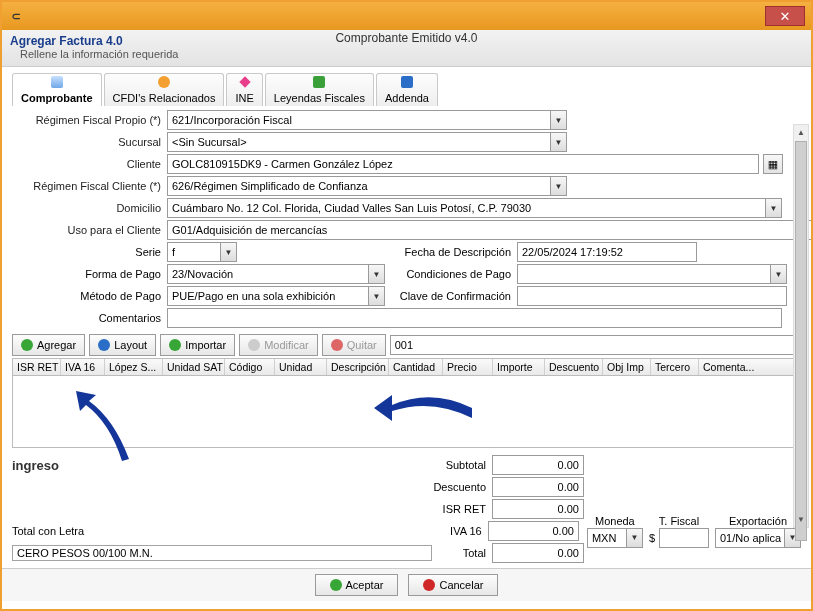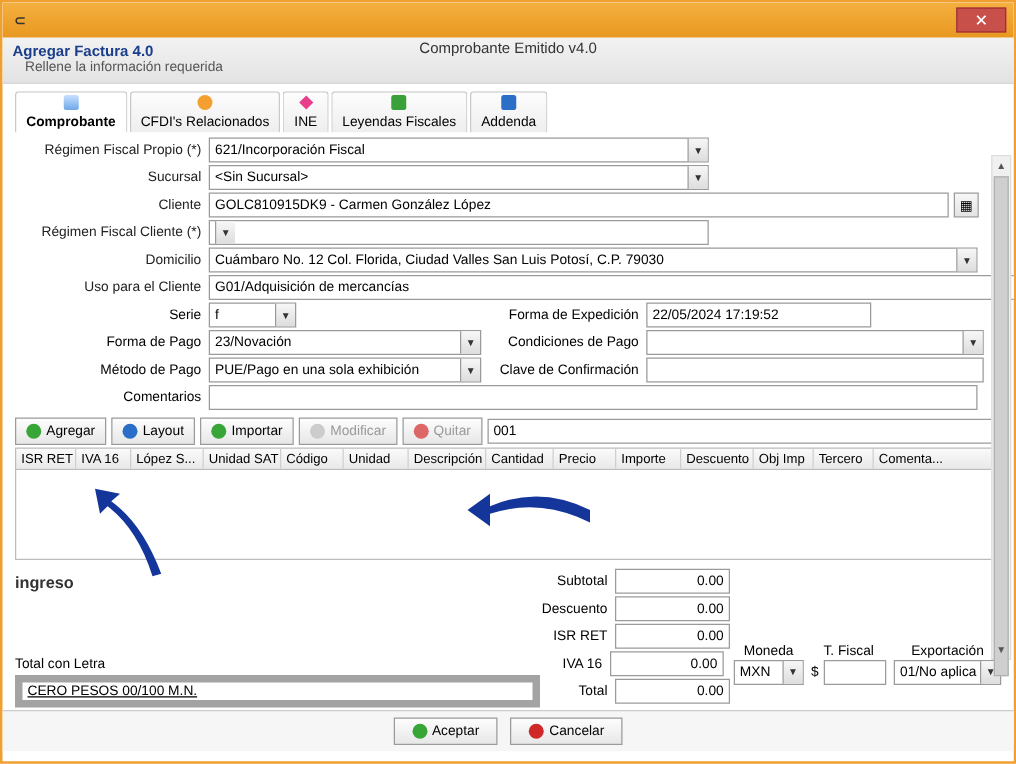--- a/index.html
+++ b/index.html
@@ -154,23 +154,22 @@
   }
   .tot-row { display:flex; align-items:center; height:22px; }
   .tot-row .lab { width:480px; text-align:right; padding-right:6px; }
   .tot-row .val { width:92px; }
   .tot-row .val input { width:100%; text-align:right; }
   .ingreso { font-weight:bold; font-size:13px; color:#333; }
   .bottom-extras { display:flex; gap:6px; align-items:flex-end; margin-left:8px; }
   .bottom-extras .col { display:flex; flex-direction:column; font-size:11px; }
   .bottom-extras .col > span { text-align:center; margin-bottom:1px; }
   .letra-box {
-    border:6px solid #a3a3a3; height:26px; padding:1px 4px;
+    border:1px solid #a3a3a3; height:16px; padding:1px 4px;
     width: 420px;
-    text-decoration: underline;
   }
   .footer-btns {
     border-top:1px solid #ccc;
     padding:5px 0;
     display:flex; justify-content:center; gap:10px;
     background:#f6f6f6;
   }
   .footer-btns .btn { padding:3px 14px; }
   .ic-ok { background:#37a637; }
   .ic-cancel { background:#d02828; }
@@ -247,20 +246,21 @@
     <label>Cliente</label>
     <div class="row2">
       <input type="text" style="width: 592px;" value="GOLC810915DK9 - Carmen González López">
       <div class="icon-btn">
             <span>▦</span>
           </div>
     </div>
 
     <label>Régimen Fiscal Cliente (*)</label>
     <div class="fake-select" style="width:400px">
+      <span>626/Régimen Simplificado de Confianza</span>
           <span class="dd">▼</span>
     </div>
 
     <label>Domicilio</label>
     <div class="fake-select" style="width:615px">
       <span>Cuámbaro No. 12 Col. Florida, Ciudad Valles San Luis Potosí, C.P. 79030</span>
           <span class="dd">▼</span>
     </div>
 
     <label>Uso para el Cliente</label>
@@ -271,21 +271,21 @@
   </div>
 
   <div class="double-row" style="margin-top:2px">
     <label>Serie</label>
     <div>
           <div class="fake-select" style="width:70px">
       <span>f</span>
             <span class="dd">▼</span>
     </div>
         </div>
-    <label>Forma de Expedición</label>
+    <label>Fecha de Descripción</label>
     <div><input type="text" style="width: 180px;" value="22/05/2024 17:19:52"></div>
 
     <label>Forma de Pago</label>
     <div>
           <div class="fake-select" style="width:218px">
       <span>23/Novación</span>
             <span class="dd">▼</span>
     </div>
         </div>
     <label>Condiciones de Pago</label>

